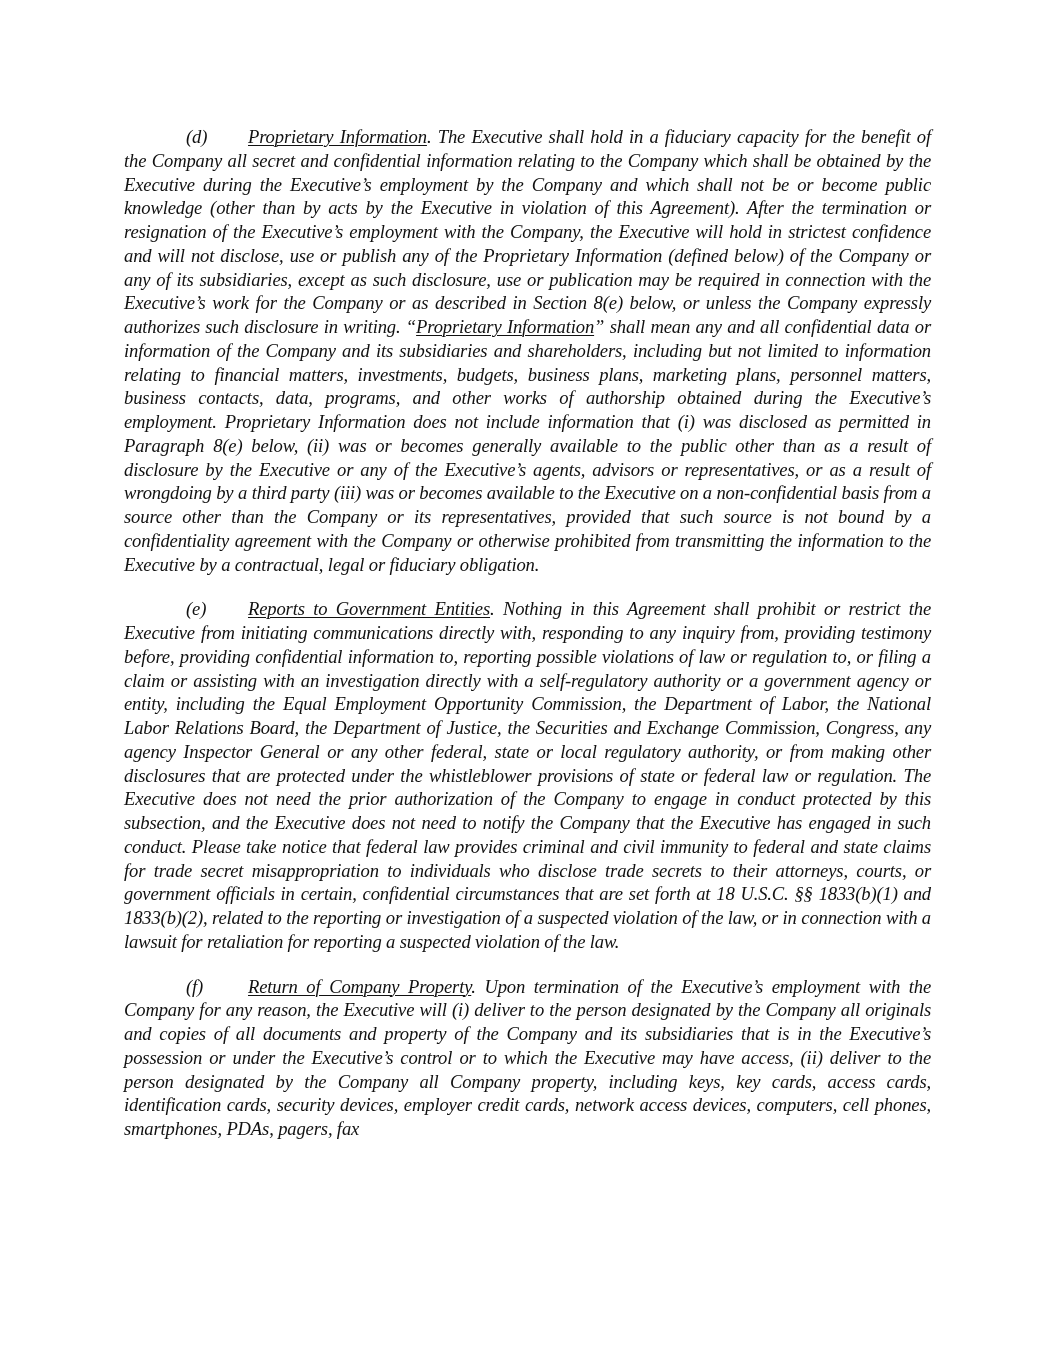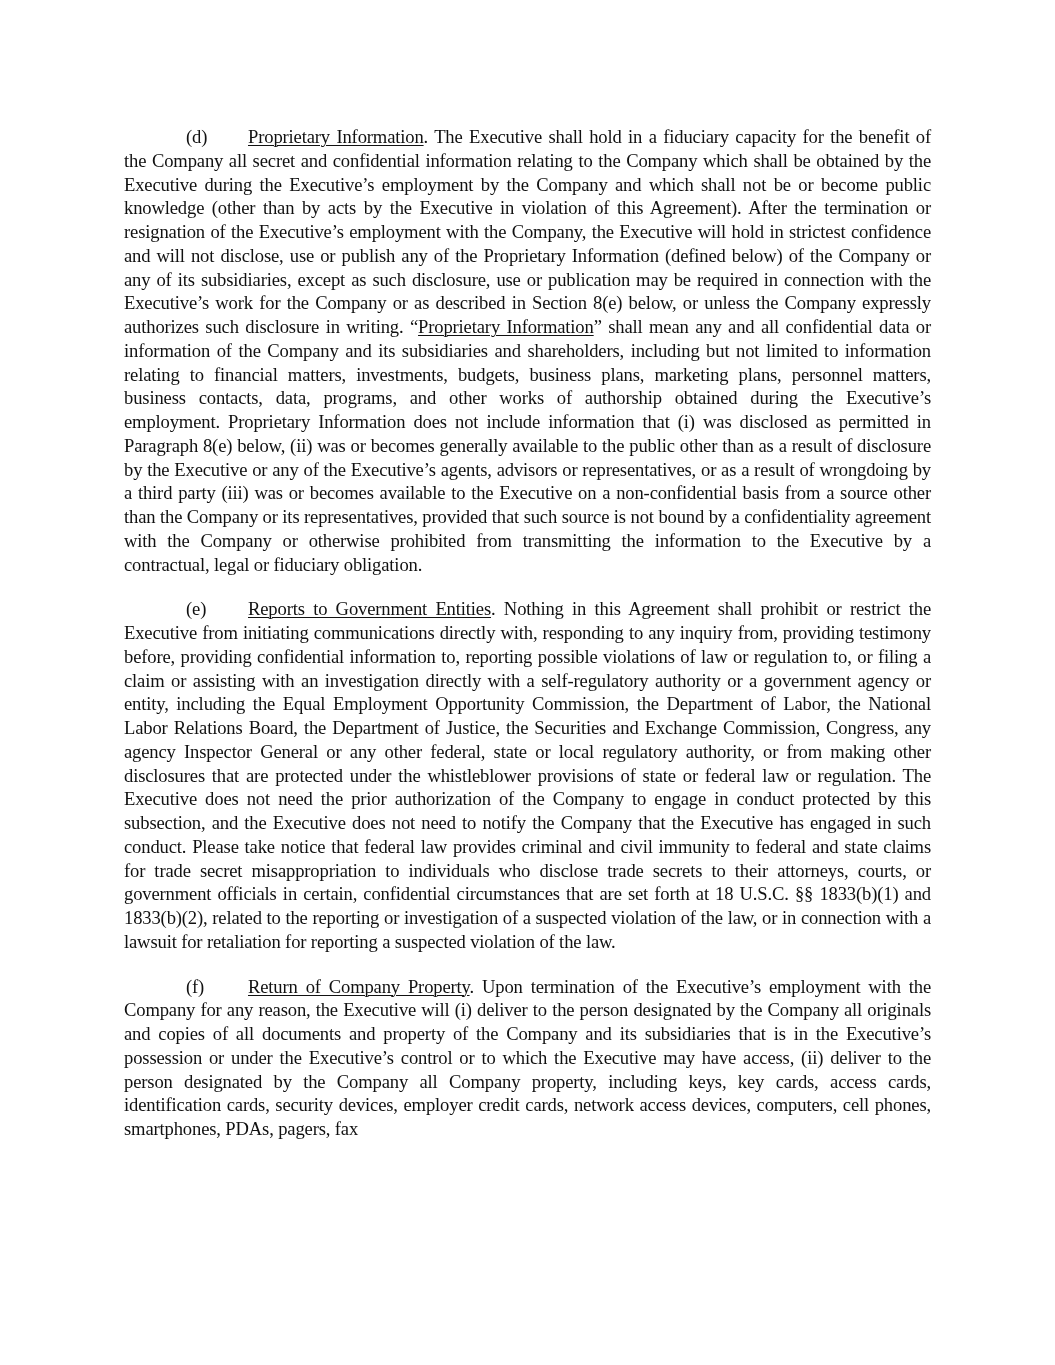--- a/index.html
+++ b/index.html
@@ -17,20 +17,21 @@
       position: absolute;
       left: 124px;
       top: 125px;
       width: 807px;
       font-family: "Liberation Serif", serif;
       font-size: 18.6px;
       line-height: 23.75px;
       color: #111111;
       text-align: justify;
       letter-spacing: -0.15px;
+      font-style: italic;
     }
     .para {
       margin: 0 0 21px 0;
       text-indent: 0;
     }
     .para .lead {
       display: inline-block;
       padding-left: 62px;
       width: 62px;
     }

